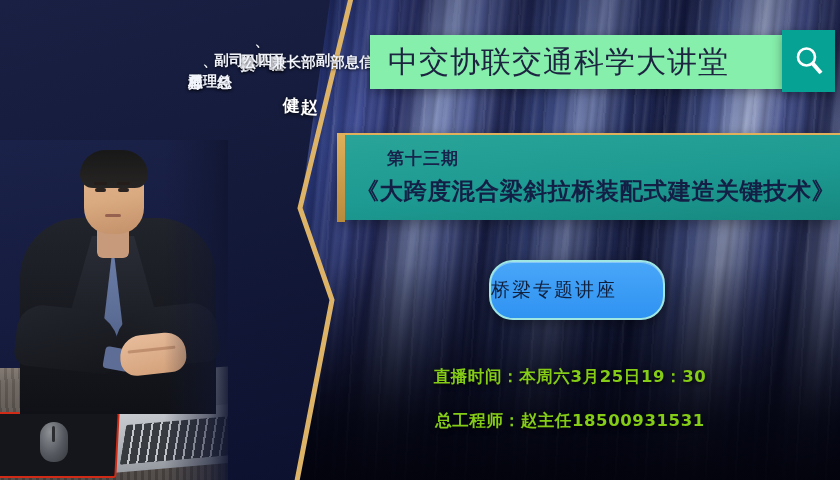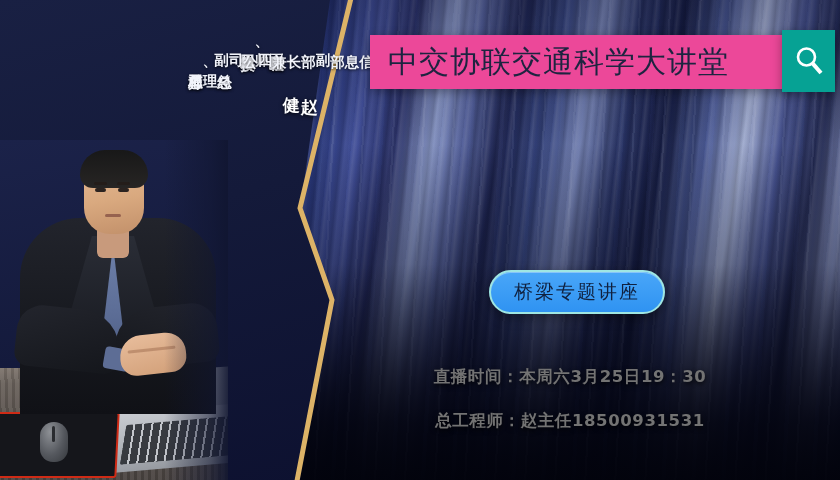--- a/index.html
+++ b/index.html
@@ -198,21 +198,21 @@
     position:absolute; left:100px; top:68px;
     writing-mode:vertical-rl; text-orientation:upright;
     color:#ffffff; font-size:17px; font-weight:700; letter-spacing:2px;
     text-shadow:0 1px 4px rgba(0,0,0,.85);
     font-family:"DejaVu Sans","Liberation Sans",sans-serif; line-height:1.05;
   }
 
   
   .titlebar{
     position:absolute; left:370px; top:35px; width:425px; height:54px;
-    background:#ec4899; display:flex; align-items:center;
+    background:#86efac; display:flex; align-items:center;
     box-shadow:0 3px 10px rgba(0,0,0,.35);
   }
   .titlebar-text{
     color:#1d2440; font-size:30px; font-weight:400; letter-spacing:1px;
     padding-left:18px; white-space:nowrap;
     font-family:"DejaVu Sans","Liberation Sans",sans-serif;
   }
   .search-box{
     position:absolute; left:782px; top:30px; width:53px; height:62px;
     background:#06a294; display:flex; align-items:center; justify-content:center;
@@ -237,35 +237,35 @@
   }
   .subtitle{
     position:absolute; left:14px; top:40px; width:489px;
     text-align:center; color:#141f45; font-size:23.5px; font-weight:700;
     letter-spacing:.5px; white-space:nowrap;
     font-family:"DejaVu Sans","Liberation Sans",sans-serif;
   }
 
   
   .badge{
-    position:absolute; left:489px; top:270px; width:176px; height:44px;
+    position:absolute; left:489px; top:260px; width:176px; height:60px;
     background:linear-gradient(180deg,#49a6f8 0%,#2f93f2 100%);
     border:2px solid #9fe6e2; border-radius:24px;
-    display:flex; align-items:center; justify-content:center;
+    display:flex; align-items:center; 
     box-shadow:0 4px 12px rgba(0,0,0,.38), inset 0 1px 0 rgba(255,255,255,.35);
   }
   .badge span{
     color:#10213f; font-size:19px; font-weight:400; letter-spacing:2px;
     font-family:"DejaVu Sans","Liberation Sans",sans-serif;
   }
 
   
   .info{
     position:absolute; left:300px; width:540px; text-align:center;
-    color:#737373; font-size:16.5px; font-weight:700; letter-spacing:.6px;
+    color:#84cc16; font-size:16.5px; font-weight:700; letter-spacing:.6px;
     text-shadow:0 2px 5px rgba(0,0,0,.85);
     font-family:"DejaVu Sans","Liberation Sans",sans-serif;
   }
   .info-1{ top:366px; }
   .info-2{ top:410px; }
 </style>
 </head>
 <body>
 
 <div id="poster">
@@ -318,20 +318,24 @@
     <div class="titlebar-text">中交协联交通科学大讲堂</div>
   </div>
 
   <div class="search-box">
     <svg width="30" height="32" viewBox="0 0 30 32">
       <circle cx="12.5" cy="12" r="8.5" fill="none" stroke="#ffffff" stroke-width="2.6"></circle>
       <line x1="18.6" y1="18.4" x2="27" y2="28" stroke="#ffffff" stroke-width="4" stroke-linecap="butt"></line>
     </svg>
   </div>
 
+  <div class="subbar">
+    <div class="ep">第十三期</div>
+    <div class="subtitle">《大跨度混合梁斜拉桥装配式建造关键技术》</div>
+  </div>
 
   <div class="badge">
     <span>桥梁专题讲座</span>
   </div>
 
   <div class="info info-1">直播时间：本周六3月25日19：30</div>
   <div class="info info-2">总工程师：赵主任18500931531</div>
 
 </div>
 

